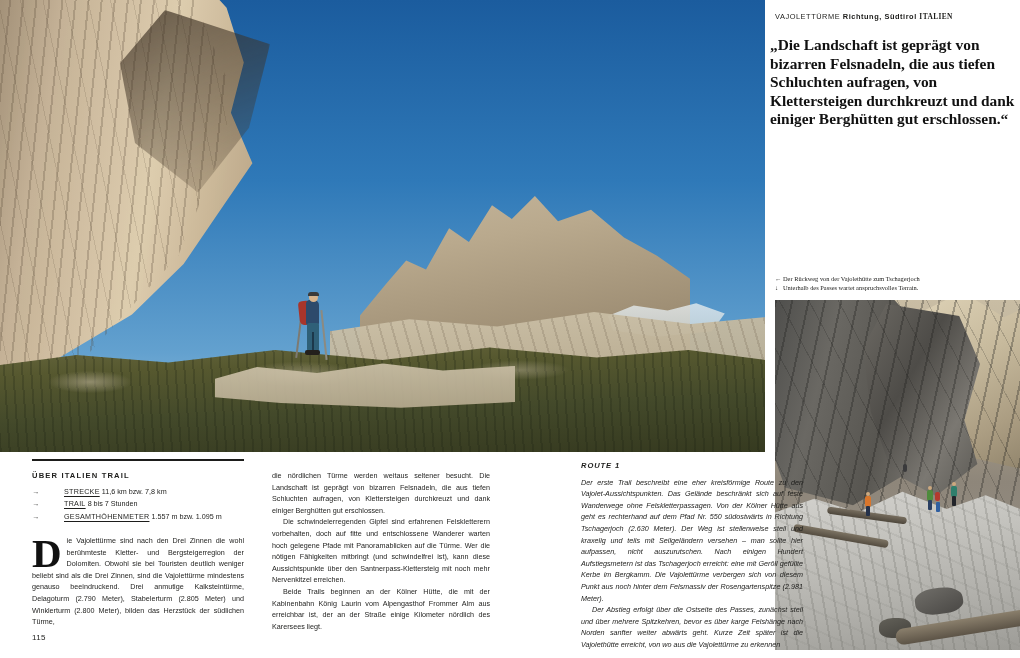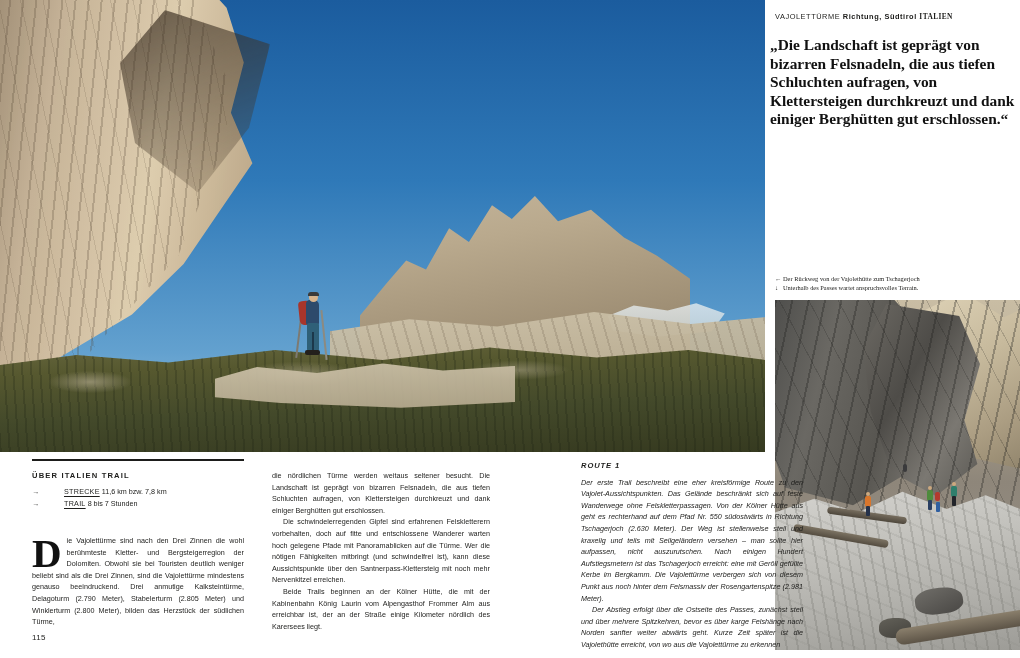--- a/index.html
+++ b/index.html
@@ -285,20 +285,23 @@
 
   <div class="rule"></div>
   <div class="facts">
     <h4>ÜBER ITALIEN TRAIL</h4>
     <div class="f">
       <span class="ar">→</span><span class="lab">STRECKE</span> <span>11,6 km bzw. 7,8 km</span>
     </div>
     <div class="f">
       <span class="ar">→</span><span class="lab">TRAIL</span> <span>8 bis 7 Stunden</span>
     </div>
+    <div class="f">
+      <span class="ar">→</span><span class="lab">GESAMTHÖHENMETER</span> <span>1.557 m bzw. 1.095 m</span>
+    </div>
   </div>
 
   <div class="col col1">
     <p><span class="dropcap">D</span><span>ie Vajolettürme sind nach den Drei Zinnen die wohl berühmteste Kletter- und Bergsteigerregion der Dolomiten. Obwohl sie bei Touristen deutlich weniger beliebt sind als die Drei Zinnen, sind die Vajolettürme mindestens genauso beeindruckend. Drei anmutige Kalksteintürme, Delagoturm (2.790 Meter), Stabelerturm (2.805 Meter) und Winklerturm (2.800 Meter), bilden das Herzstück der südlichen Türme,</span></p>
   </div>
 
   <div class="col col2">
     <p>die nördlichen Türme werden weitaus seltener besucht. Die Landschaft ist geprägt von bizarren Felsnadeln, die aus tiefen Schluchten aufragen, von Klettersteigen durchkreuzt und dank einiger Berghütten gut erschlossen.</p>
     <p>Die schwindelerregenden Gipfel sind erfahrenen Felskletterern vorbehalten, doch auf fitte und entschlossene Wanderer warten hoch gelegene Pfade mit Panoramablicken auf die Türme. Wer die nötigen Fähigkeiten mitbringt (und schwindelfrei ist), kann diese Aussichtspunkte über den Santnerpass-Klettersteig mit noch mehr Nervenkitzel erreichen.</p>
     <p>Beide Trails beginnen an der Kölner Hütte, die mit der Kabinenbahn König Laurin vom Alpengasthof Frommer Alm aus erreichbar ist, der an der Straße einige Kilometer nördlich des Karersees liegt.</p>

